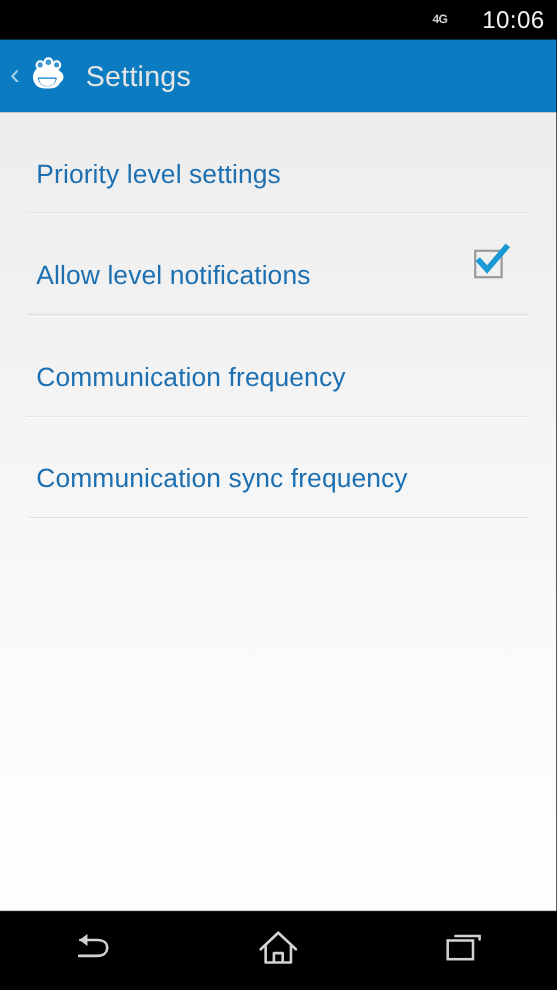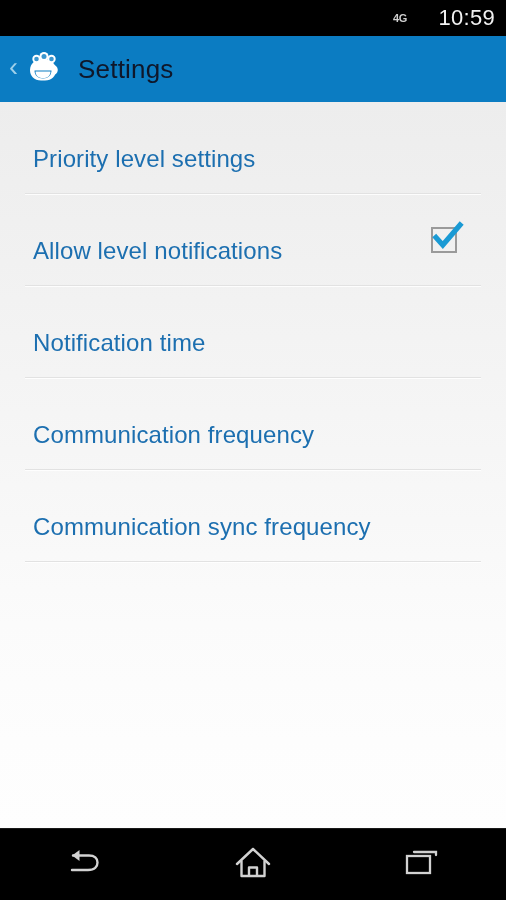--- a/index.html
+++ b/index.html
@@ -31,21 +31,21 @@
     flex:0 0 66px; height:66px; background:#0b7cc2;
     display:flex; align-items:center; padding-left:7px;
     position:relative;
   }
   .back-chevron {
     color:#9fd0ea; font-size:27px; line-height:1;
     padding:0 4px 3px 2px; font-weight:400; cursor:pointer;
   }
   .app-icon { width:40px; height:40px; position:relative; flex:0 0 40px; margin-left:1px; }
   .ab-title {
-    color:#0f172a; font-size:26px; font-weight:400;
+    color:#e5e5e5; font-size:26px; font-weight:400;
     margin-left:15px; letter-spacing:0.2px;
   }
 
   
   .content {
     flex:1 1 auto; position:relative;
     background:linear-gradient(to bottom,#ededed 0%,#f1f1f1 22%,#f6f6f6 48%,#fbfbfb 72%,#fdfdfd 88%,#fefefe 100%);
     overflow:hidden;
   }
   .row {
@@ -116,21 +116,21 @@
 
       <span class="sb-ico" style="position:relative;">
         <svg width="46" height="22" viewBox="0 0 46 22">
           <rect x="3" y="2.5" width="40" height="17" rx="1.5" fill="none" stroke="#e8e8e8" stroke-width="1.8"></rect>
           <path d="M3.2 8.5 H0.6 V13.5 H3.2" fill="none" stroke="#e8e8e8" stroke-width="1.8"></path>
           <text x="23" y="15.4" font-family="Liberation Sans, sans-serif" font-size="12.5" fill="#f2f2f2" text-anchor="middle" font-weight="400">100</text>
         </svg>
       </span>
     </div>
 
-    <span class="sb-time">10:59</span>
+    <span class="sb-time">10:06</span>
   </div>
 
   <div class="actionbar">
     <span class="back-chevron">‹</span>
 
     <span class="app-icon">
       <svg width="40" height="40" viewBox="0 0 40 40">
         <path d="M7 21c0-6.5 5.5-11 13-11s13 4.5 13 11c0 6-4.2 10.5-11 10.5H18C11.2 31.5 7 27 7 21z" fill="#ffffff"></path>
         <path d="M11.5 21.5h17c0 4.8-3.6 8-8.5 8s-8.5-3.2-8.5-8z" fill="#0b7cc2"></path>
         <path d="M12.5 22.5h15c0 4.1-3.2 6.7-7.5 6.7s-7.5-2.6-7.5-6.7z" fill="#ffffff"></path>
@@ -157,23 +157,20 @@
     <div class="row">
       <span class="row-label">Allow level notifications</span>
       <span class="checkbox">
         <svg width="34" height="34" viewBox="0 0 34 34">
           <path d="M6 17.5 L12.8 25 L30 5" fill="none" stroke="#1a9ad4" stroke-width="5.2" stroke-linecap="square" stroke-linejoin="miter"></path>
         </svg>
       </span>
     </div>
     <div class="divider"></div>
 
-    <div class="row">
-      <span class="row-label">Notification time</span>
-    </div>
     <div class="divider"></div>
 
     <div class="row">
       <span class="row-label">Communication frequency</span>
     </div>
     <div class="divider"></div>
 
     <div class="row">
       <span class="row-label">Communication sync frequency</span>
     </div>

